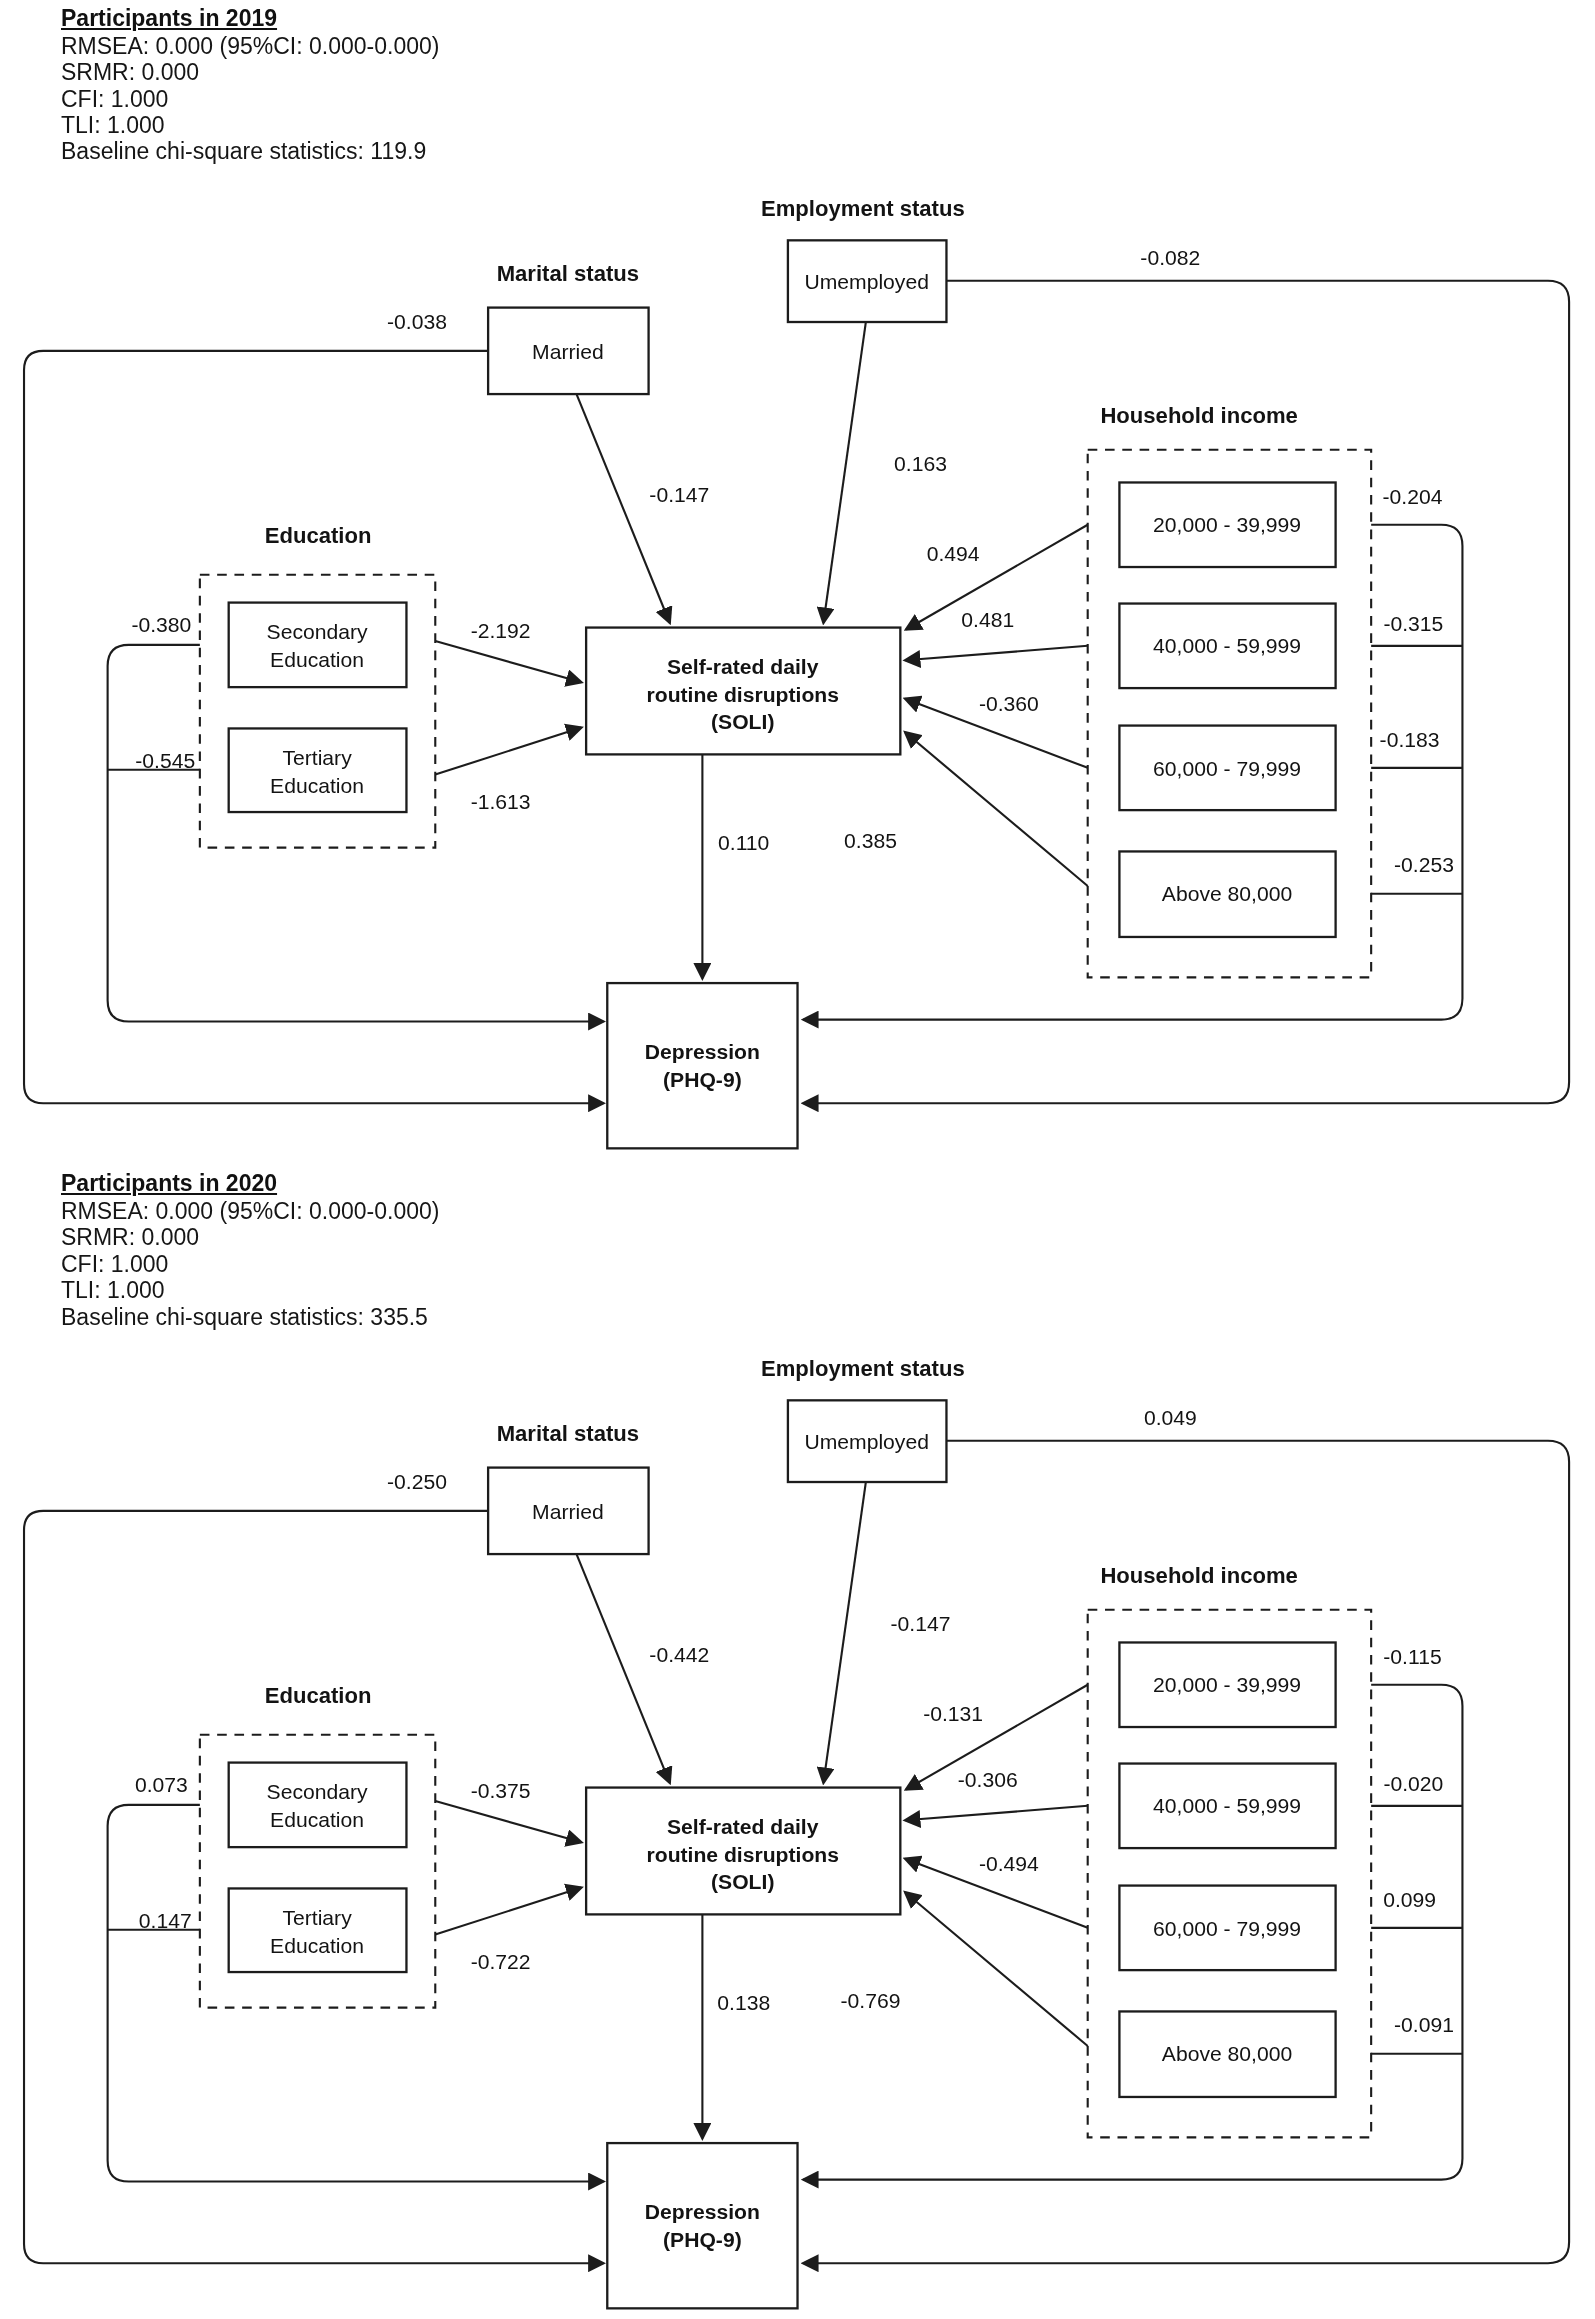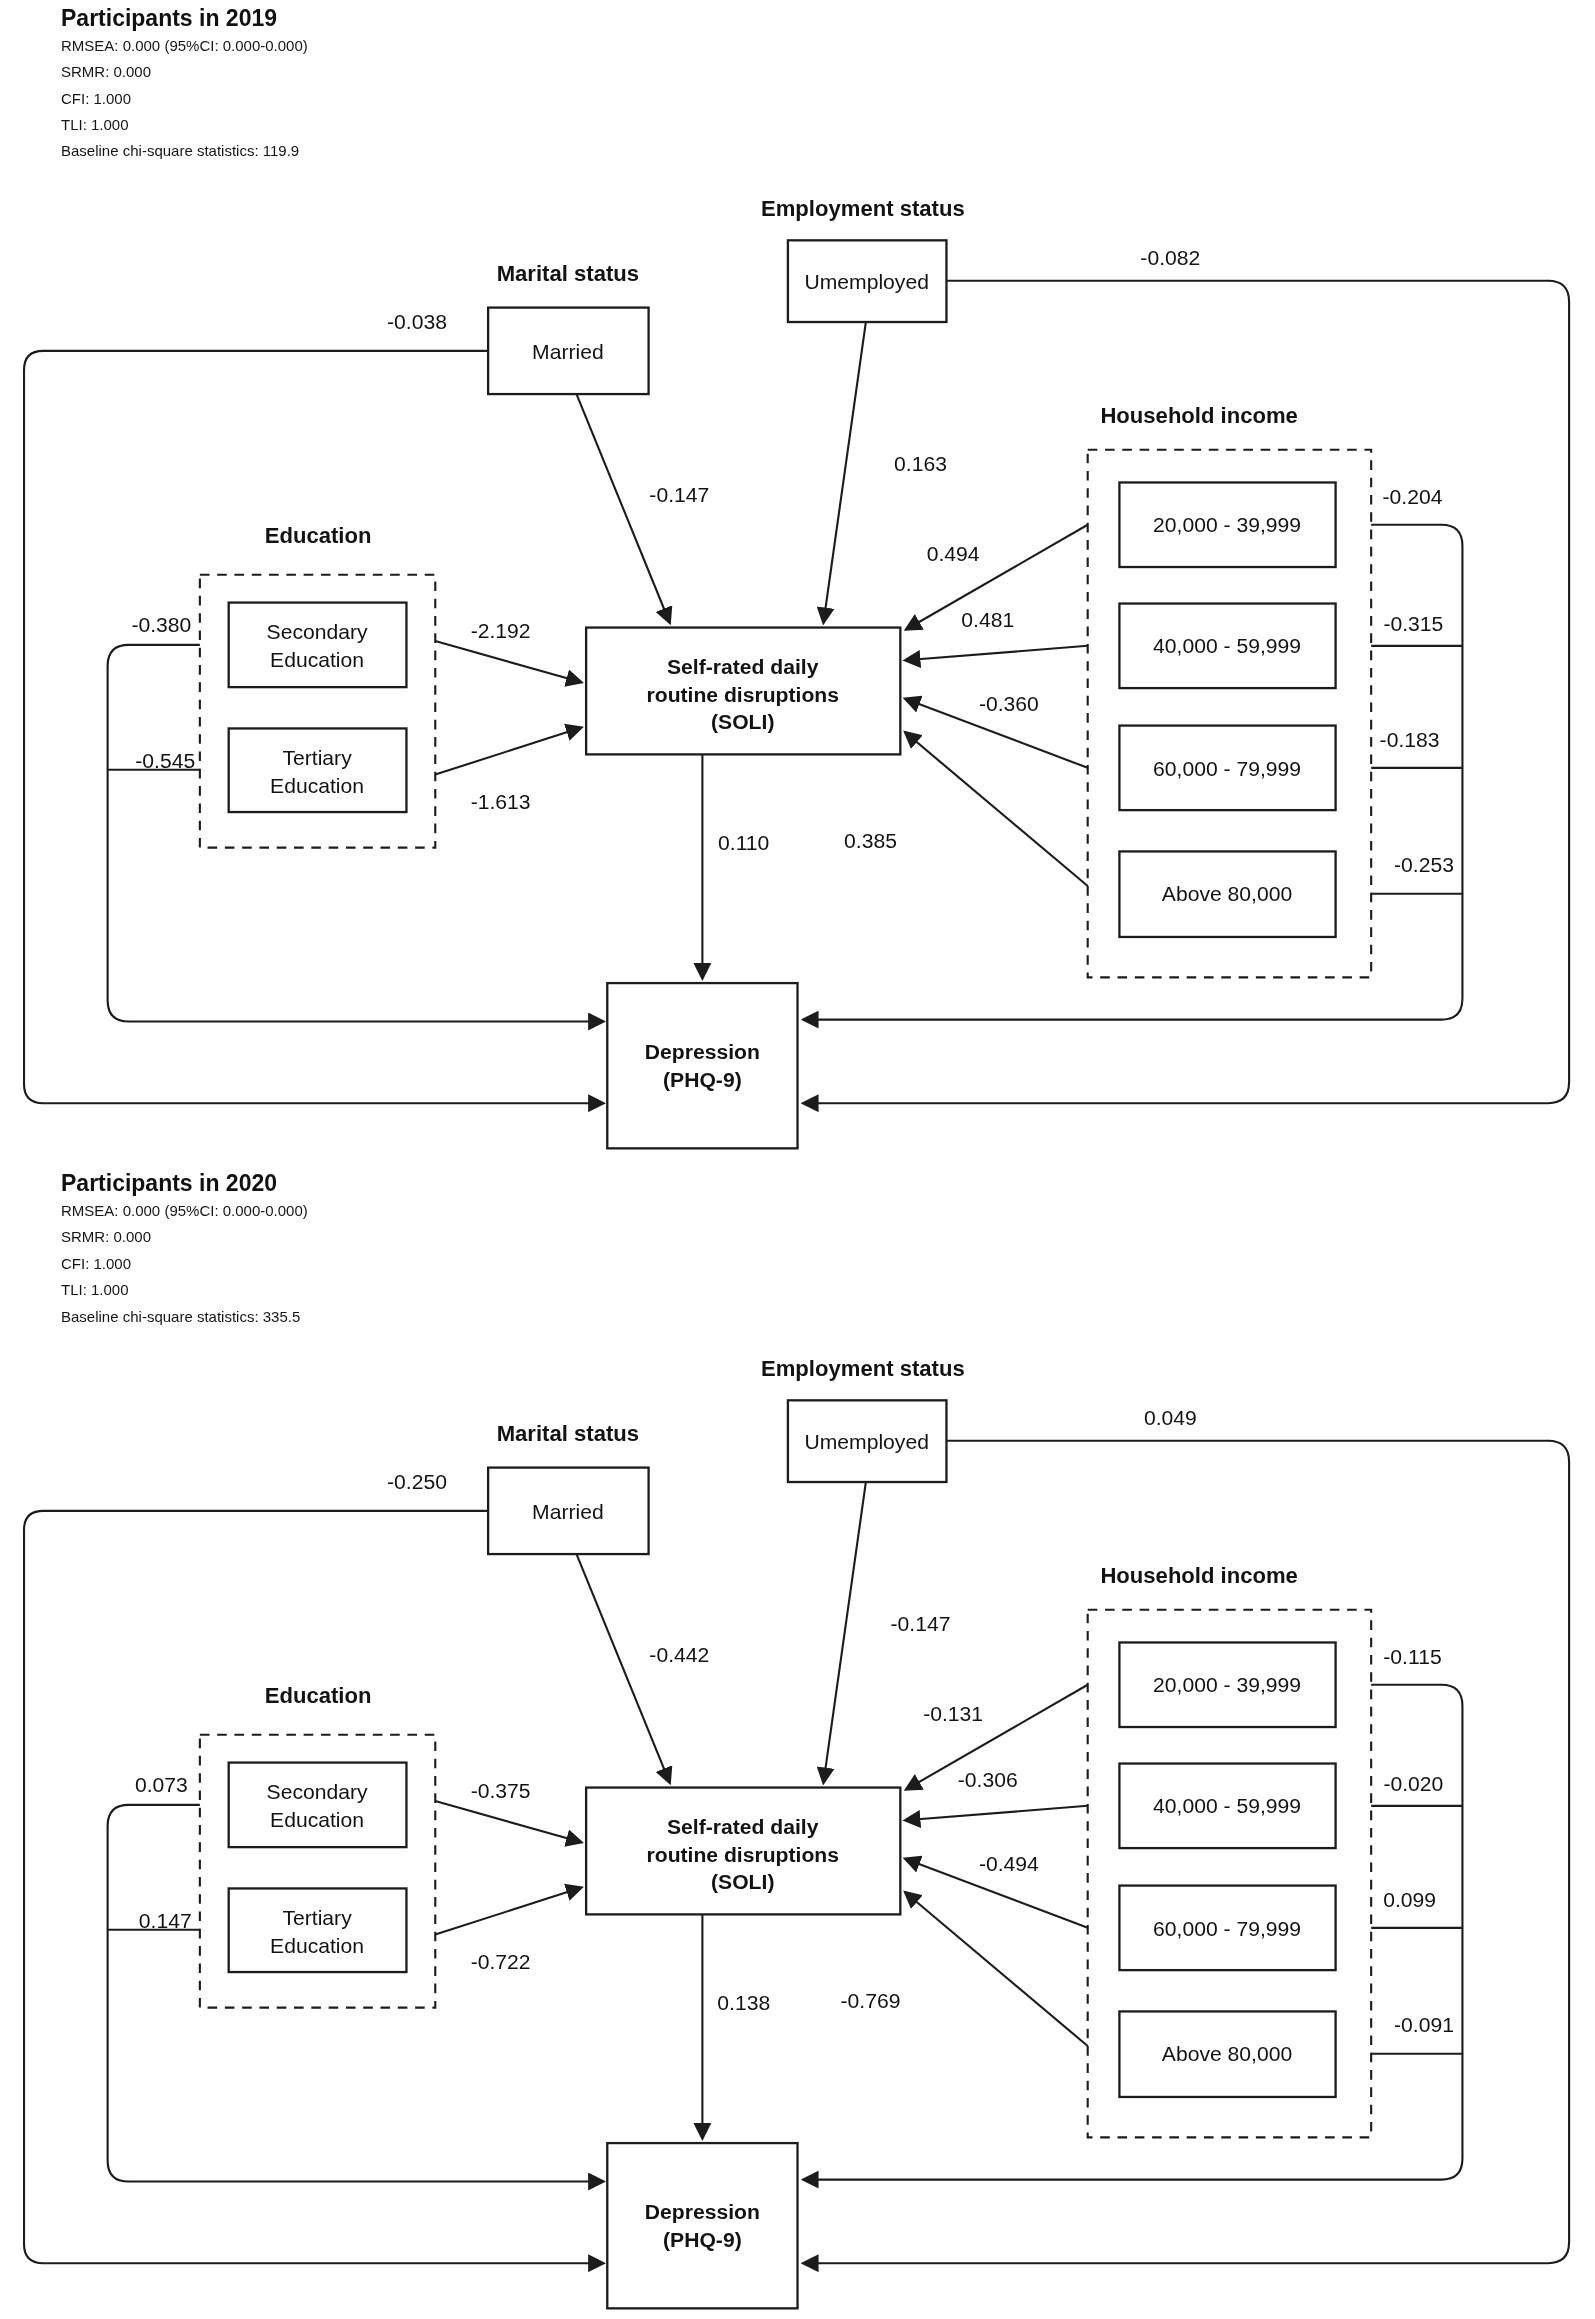--- a/index.html
+++ b/index.html
@@ -1,21 +1,21 @@
 <!DOCTYPE html>
 <html><head>
 <meta charset="utf-8">
 <style>
   html,body{margin:0;padding:0;background:#ffffff;}
   .page{position:relative;width:1596px;height:2319px;background:#ffffff;overflow:hidden;
         font-family:"Liberation Sans", sans-serif;color:#111;}
   .panel{position:absolute;left:0;width:1596px;height:1160px;}
   .hdr{position:absolute;left:61px;top:3.8px;}
-  .hdr-title{font-size:23px;font-weight:bold;line-height:29px;color:#111;}
-  .hdr-line{font-size:15px;line-height:26.4px;color:#161616;}
+  .hdr-title{font-size:23px;font-weight:bold;line-height:29px;color:#111;text-decoration:underline;}
+  .hdr-line{font-size:23px;line-height:26.4px;color:#161616;}
   svg.diagram{position:absolute;left:0;top:0;}
   svg text{font-family:"Liberation Sans", sans-serif;fill:#131313;}
   svg .coef{font-size:22px;}
   svg .nodelbl{font-size:22px;}
   svg .grouplbl{font-size:23px;font-weight:bold;}
   svg .boldlbl{font-size:22px;font-weight:bold;}
 </style>
 </head>
 <body>
 

